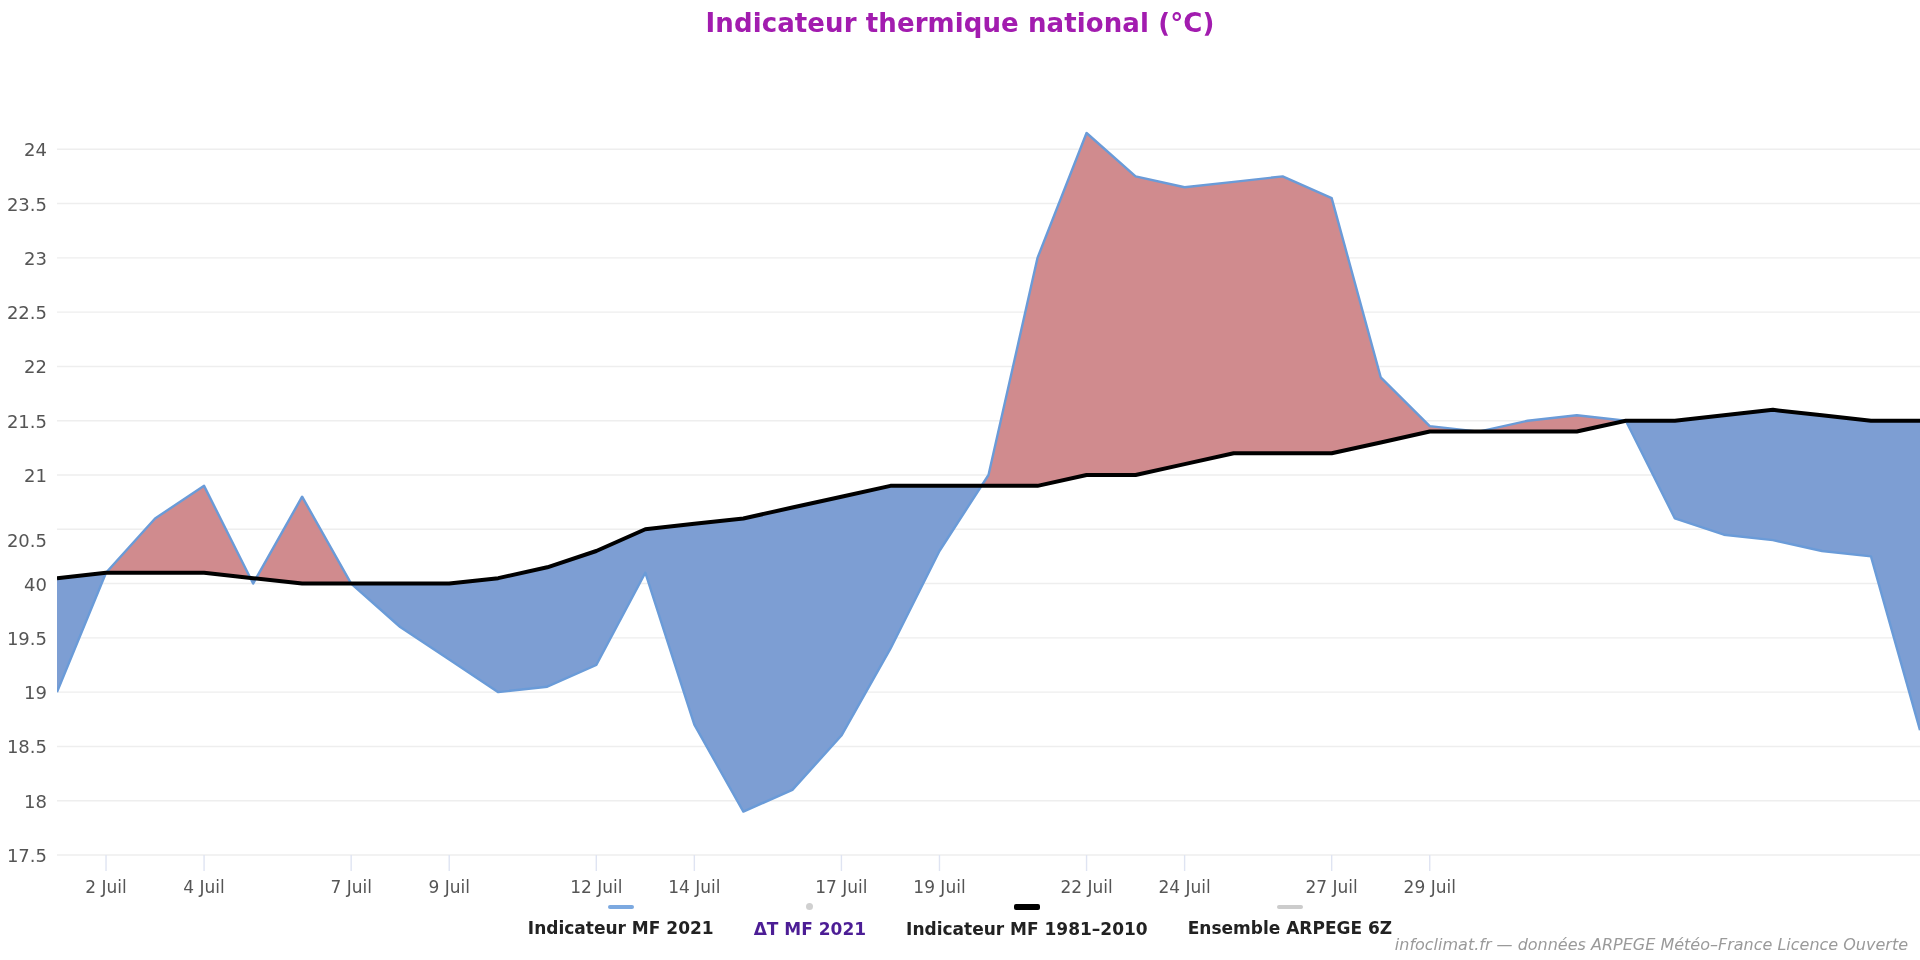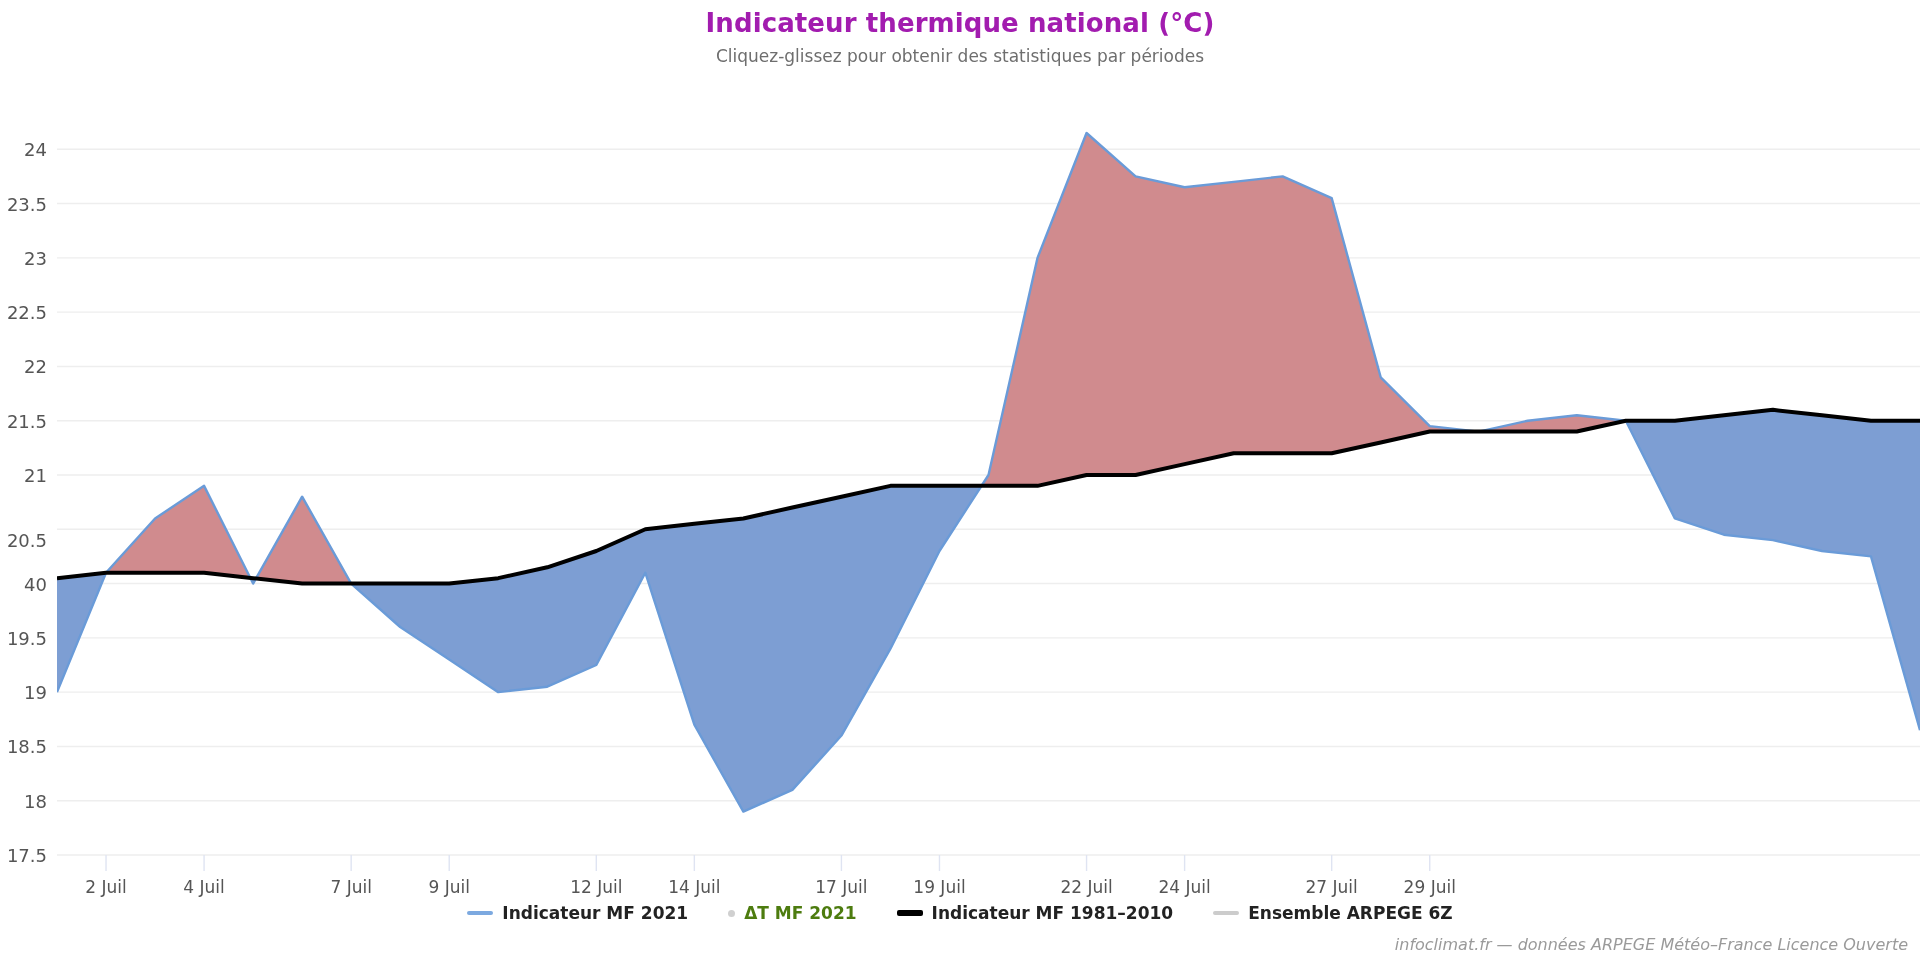--- a/index.html
+++ b/index.html
@@ -40,42 +40,41 @@
     font-size:17px;color:#555;
     transform:translateX(-50%);
     white-space:nowrap;
   }
 
   .legend{
     position:absolute;left:0;top:903px;width:1920px;
     display:flex;justify-content:center;align-items:center;
     gap:40px;
   }
-  .legend-item{display:flex;align-items:center;gap:9px;cursor:pointer;}
+  .legend-item{display:flex;align-items:center;gap:9px;cursor:pointer;flex-direction:column;}
   .legend-label{font-size:17px;font-weight:bold;color:#222;white-space:nowrap;}
-  .legend-label.muted{color:#4d7c0f;font-weight:bold;}
+  .legend-label.muted{color:#4c1d95;font-weight:bold;}
   .lg-swatch{display:inline-block;}
   .lg-line{width:26px;height:4px;border-radius:2px;}
   .lg-line.thick{height:6px;}
   .lg-dot{width:7px;height:7px;border-radius:50%;}
 
   .footer{
     position:absolute;right:12px;bottom:6px;
     font-size:16px;color:#9a9a9a;
     font-style:italic;
     white-space:nowrap;
   }
 </style>
 </head>
 <body>
 
 <div id="chart-root">
 
   <div class="title">Indicateur thermique national (°C)</div>
-  <div class="subtitle">Cliquez-glissez pour obtenir des statistiques par périodes</div>
 
   <svg class="plot" id="plot-svg" viewBox="0 0 1920 960" preserveAspectRatio="none">
     <defs>
       <clipPath id="plotclip">
           <rect x="57" y="95" width="1863" height="760"></rect>
         </clipPath>
     </defs>
     <g id="gridlines">
         <line x1="57" x2="1920" y1="149.28571428571422" y2="149.28571428571422" stroke="#eeeeee" stroke-width="1.4"></line>
         <line x1="57" x2="1920" y1="203.57142857142856" y2="203.57142857142856" stroke="#eeeeee" stroke-width="1.4"></line>

